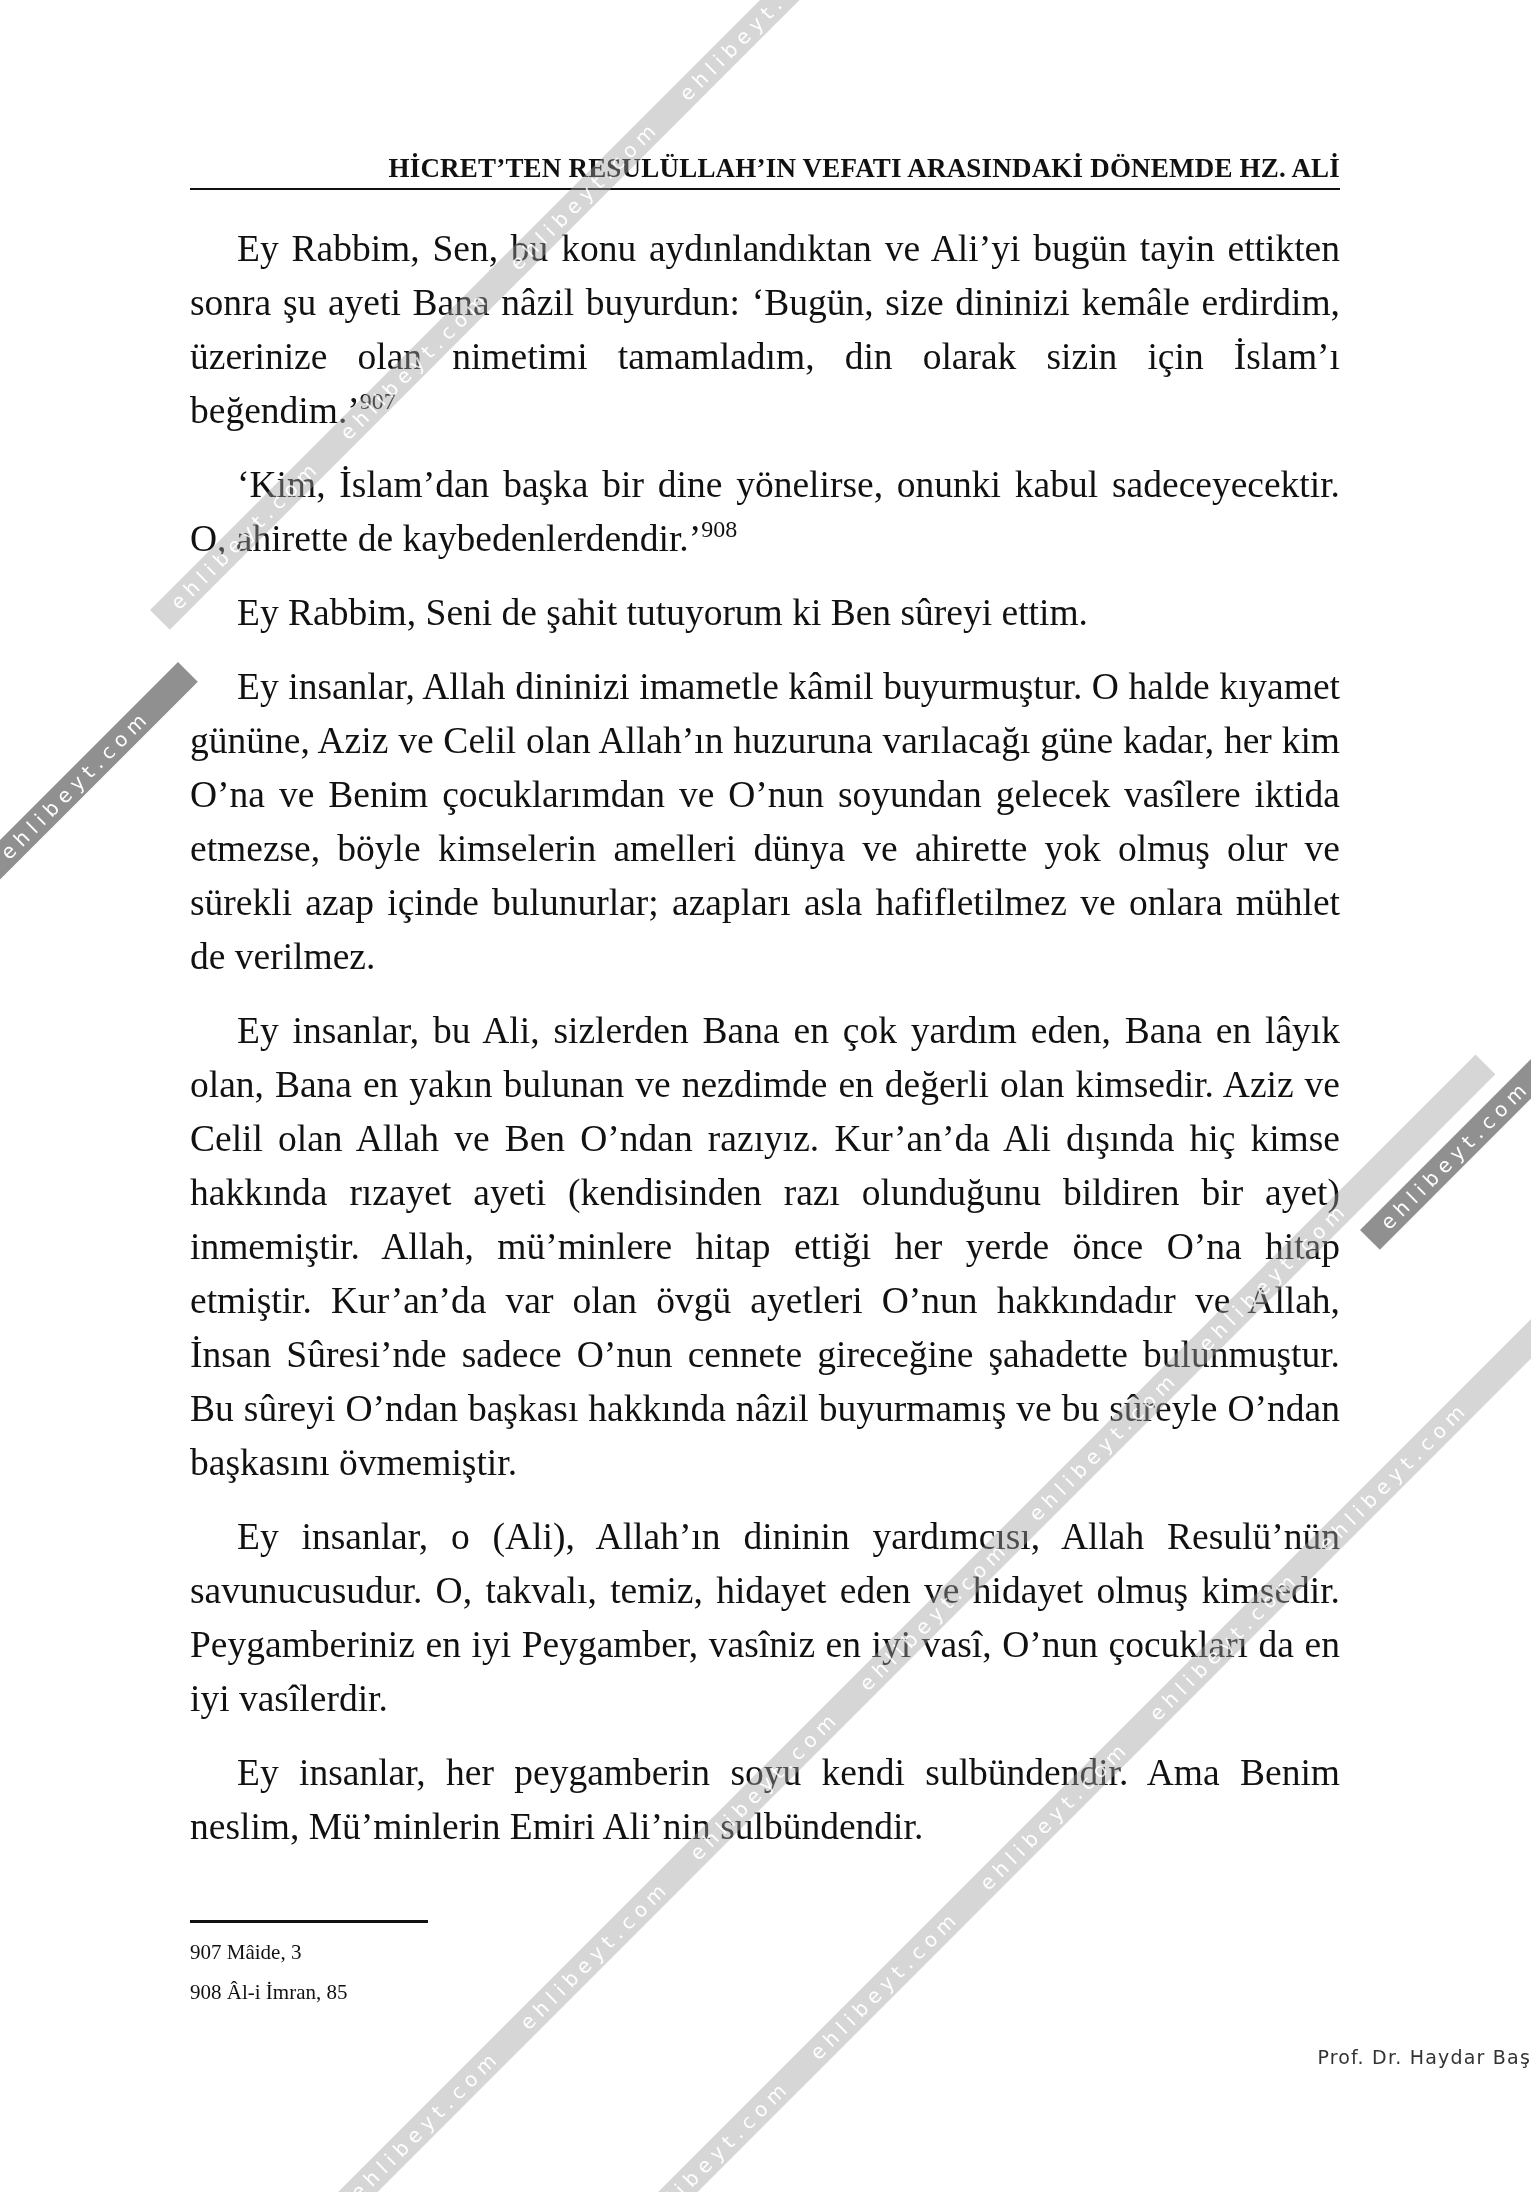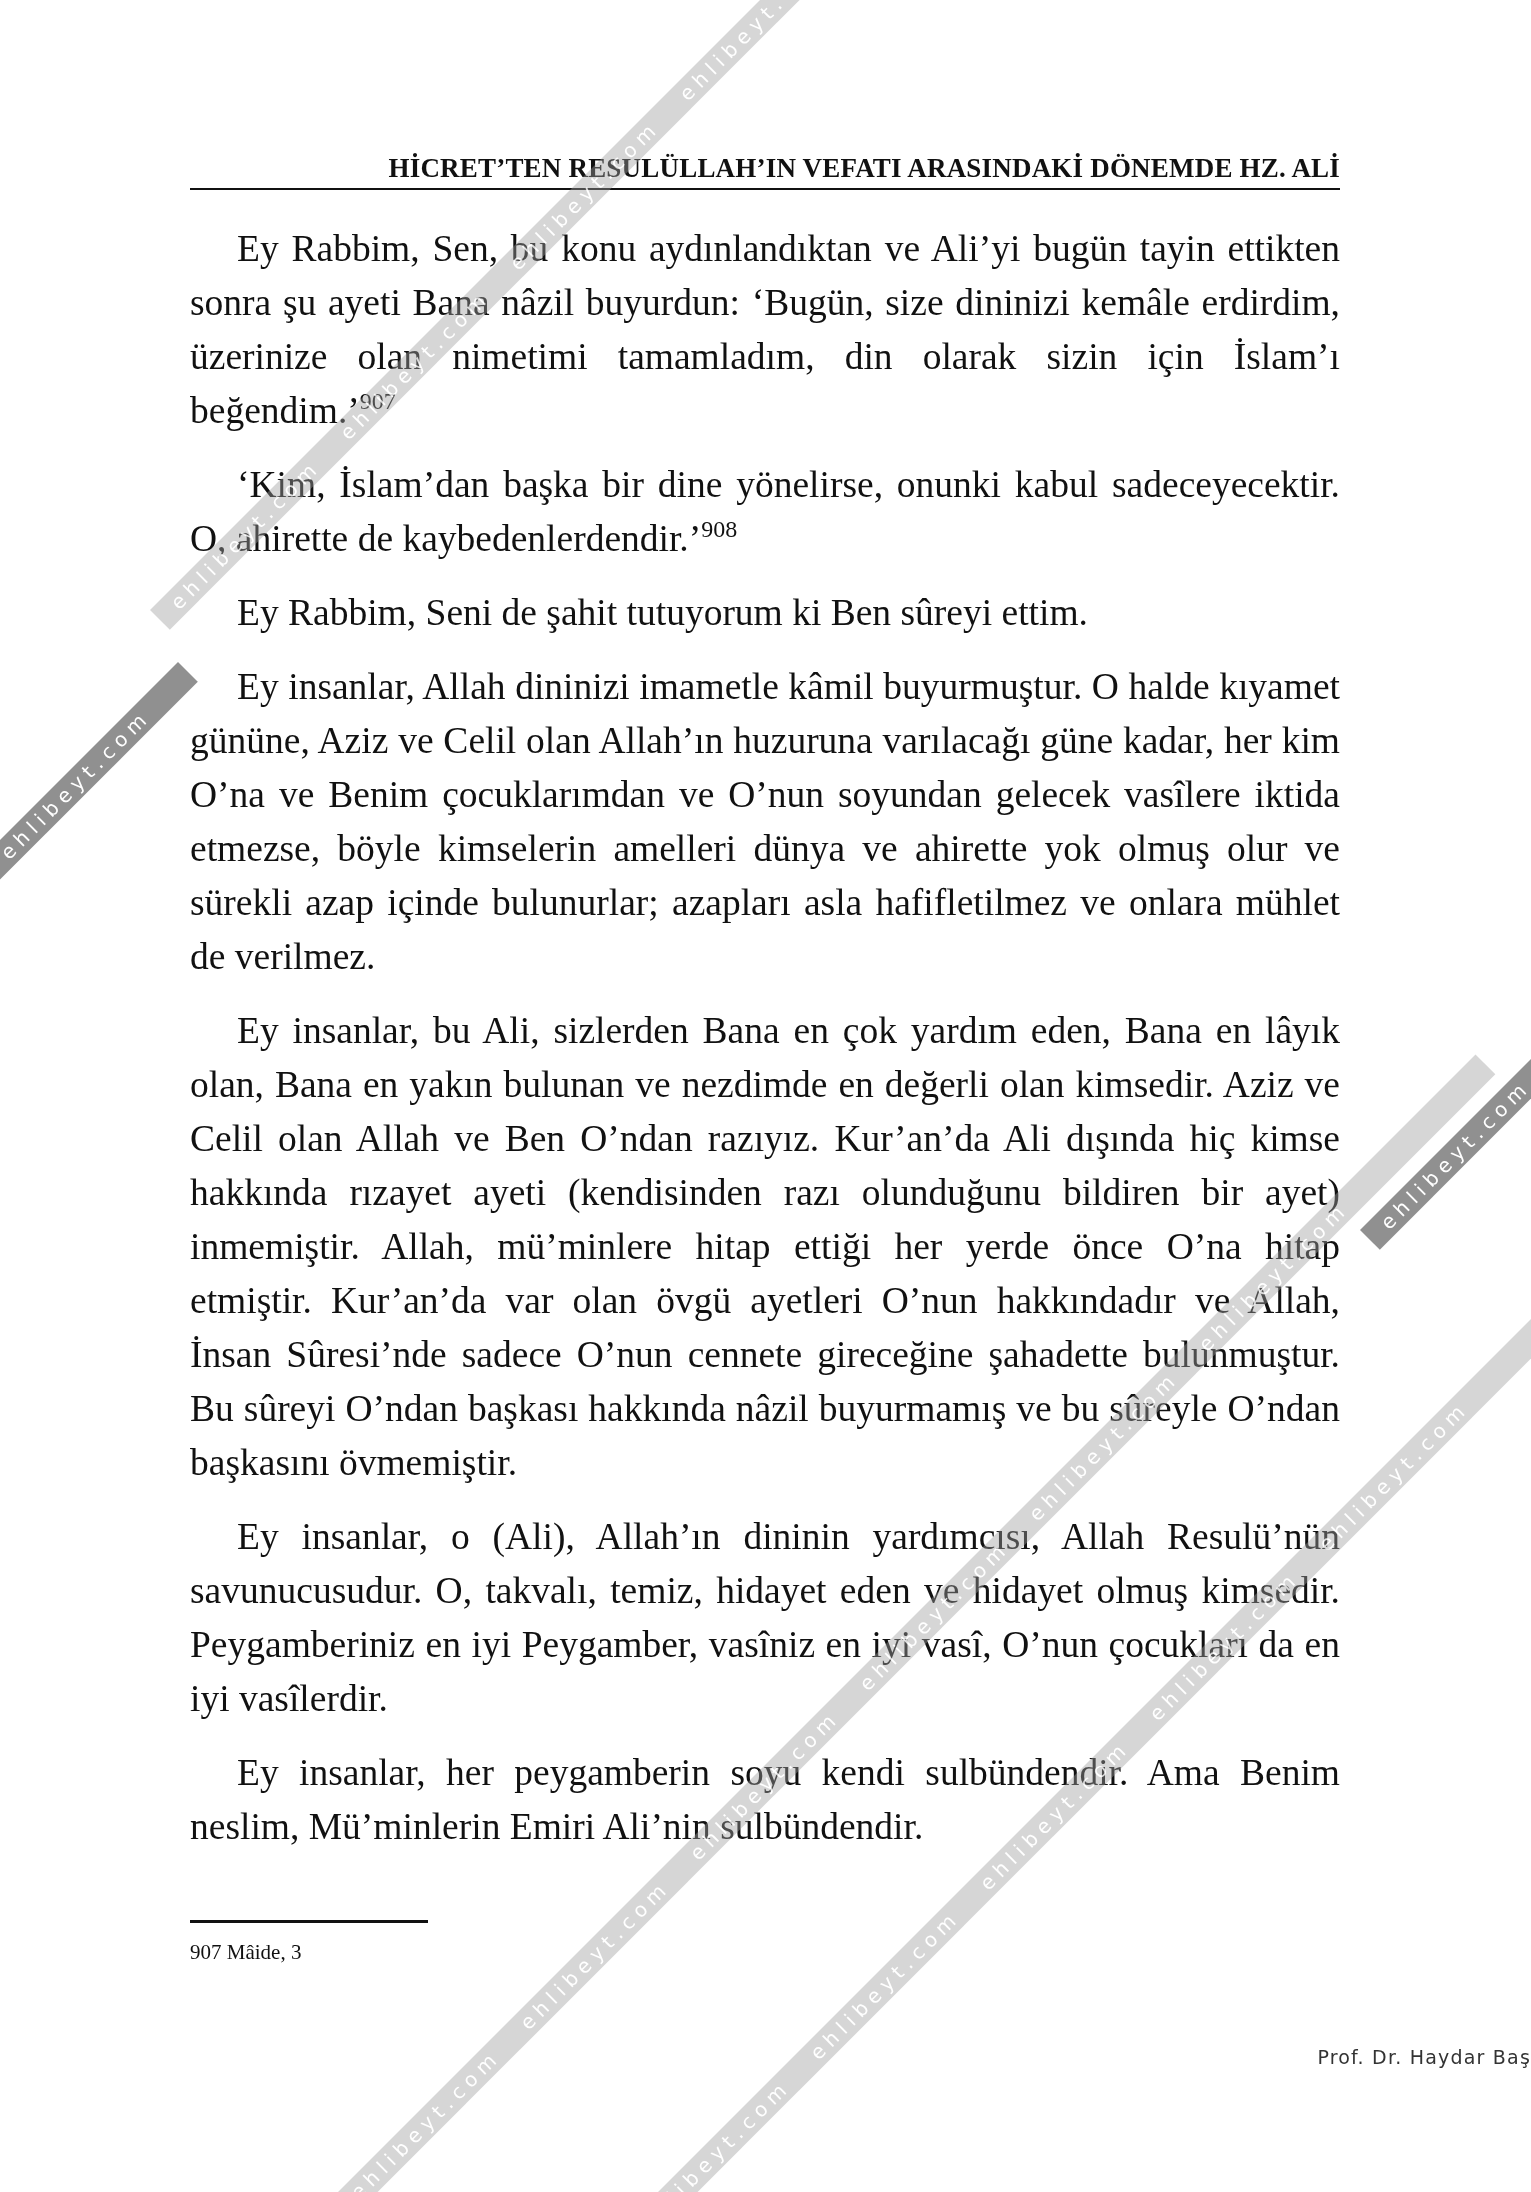--- a/index.html
+++ b/index.html
@@ -65,20 +65,21 @@
     <p><span>Ey Rabbim, Seni de şahit tutuyorum ki Ben sûreyi ettim.</span></p>
     <p><span>Ey insanlar, Allah dininizi imametle kâmil buyurmuştur. O halde kıyamet gününe, Aziz ve Celil olan Allah’ın huzuruna varılacağı güne kadar, her kim O’na ve Benim çocuklarımdan ve O’nun so­yundan gelecek vasîlere iktida etmezse, böyle kimselerin amelleri dünya ve ahirette yok olmuş olur ve sürekli azap içinde bulunurlar; azapları asla hafifletilmez ve onlara mühlet de verilmez.</span></p>
     <p><span>Ey insanlar, bu Ali, sizlerden Bana en çok yardım eden, Bana en lâyık olan, Bana en yakın bulunan ve nezdimde en değerli olan kim­sedir. Aziz ve Celil olan Allah ve Ben O’ndan razıyız. Kur’an’da Ali dışında hiç kimse hakkında rızayet ayeti (kendisinden razı olun­duğunu bildiren bir ayet) inmemiştir. Allah, mü’minlere hitap ettiği her yerde önce O’na hitap etmiştir. Kur’an’da var olan övgü ayet­leri O’nun hakkındadır ve Allah, İnsan Sûresi’nde sadece O’nun cennete gireceğine şahadette bulunmuştur. Bu sûreyi O’ndan baş­kası hakkında nâzil buyurmamış ve bu sûreyle O’ndan başkasını övmemiştir.</span></p>
     <p><span>Ey insanlar, o (Ali), Allah’ın dininin yardımcısı, Allah Resulü’nün savunucusudur. O, takvalı, temiz, hidayet eden ve hi­dayet olmuş kimsedir. Peygamberiniz en iyi Peygamber, vasîniz en iyi vasî, O’nun çocukları da en iyi vasîlerdir.</span></p>
     <p><span>Ey insanlar, her peygamberin soyu kendi sulbündendir. Ama Be­nim neslim, Mü’minlerin Emiri Ali’nin sulbündendir.</span></p>
   </div>
 
   <div class="footnote-rule"></div>
   <div class="footnotes">
     <div>907 Mâide, 3</div>
+    <div>908 Âl-i İmran, 85</div>
   </div>
 
   <div class="page-footer">Prof. Dr. Haydar Baş</div>
 
   <div class="watermark wm-light" style="left:150px; top:610px; width:1000px; transform: rotate(-45deg);">
     <span>ehlibeyt.com</span><span>ehlibeyt.com</span><span>ehlibeyt.com</span><span>ehlibeyt.com</span>
   </div>
   <div class="watermark wm-dark" style="left:-20px; top:860px; width:260px; transform: rotate(-45deg);">
     <span>ehlibeyt.com</span>
   </div>

